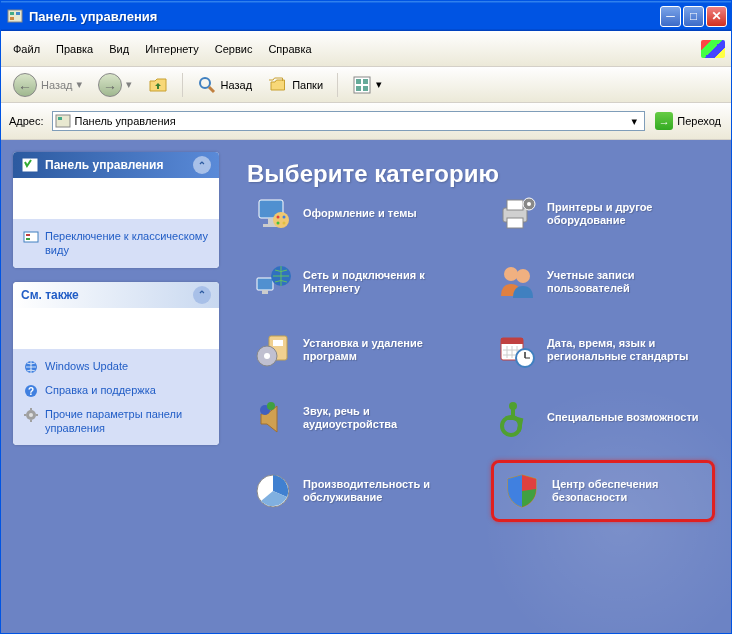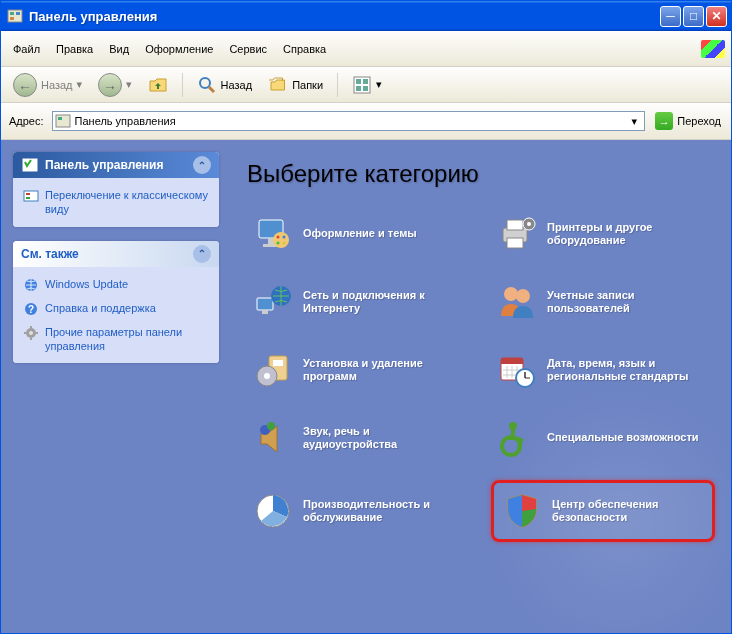--- a/index.html
+++ b/index.html
@@ -28,27 +28,27 @@
 .addrfield .dd { width:16px; text-align:center; color:#000; cursor:pointer; }
 .gobtn { height:20px; display:flex; align-items:center; gap:4px; padding:0 6px; cursor:pointer; }
 .gobtn .sq { width:18px; height:18px; background:linear-gradient(to bottom,#6c4,#3a2); border-radius:3px; display:flex; align-items:center; justify-content:center; color:#fff; font-weight:bold; }
 .content { flex:1; display:flex; background: #6c83c4; overflow:hidden; }
 .sidebar { width: 230px; padding: 12px; display:flex; flex-direction:column; gap:14px; }
 .panel { background:#fff; border-radius:4px; overflow:hidden; box-shadow: 0 0 3px rgba(0,0,0,0.2); }
 .panel .hdr { height:26px; display:flex; align-items:center; padding:0 8px; font-weight:bold; font-size:12px; }
 .panel.p1 .hdr { background: linear-gradient(to right,#2c5aa0,#5a8ad8); color:#fff; }
 .panel.p2 .hdr { background: linear-gradient(to right,#fff,#c8d8f0); color:#215dc6; }
 .panel .hdr .chev { margin-left:auto; width:18px; height:18px; border-radius:50%; background:#a8c0e8; display:flex; align-items:center; justify-content:center; color:#2c5aa0; font-size:10px; cursor:pointer; }
-.panel .body { padding:10px; background: #d6dff7; }
+.panel .body { padding:10px; background: #d6dff7; margin-top: 41px; }
 .plink { display:flex; align-items:flex-start; gap:6px; color:#215dc6; cursor:pointer; margin-bottom:8px; line-height:1.3; }
 .plink:last-child { margin-bottom:0; }
 .plink svg, .plink .ico { width:16px; height:16px; flex-shrink:0; }
 .main { flex:1; padding: 20px 16px; position:relative; overflow:hidden; }
 .main::before { content:''; position:absolute; right:-30px; bottom:-30px; width:280px; height:280px; background: radial-gradient(circle, rgba(255,255,255,0.1), transparent 70%); transform: rotate(-10deg); }
-.main h1 { color:#000000; font-size:24px; font-weight:normal; margin-bottom:20px; text-shadow:1px 1px 2px rgba(0,0,0,0.2); }
+.main h1 { color:#ffffff; font-size:24px; font-weight:bold; text-shadow:1px 1px 2px rgba(0,0,0,0.2); }
 .catgrid { display:grid; grid-template-columns: 1fr 1fr; gap: 16px 20px; position:relative; }
 .cat { display:flex; align-items:center; gap:10px; cursor:pointer; padding:6px; border-radius:4px; }
 .cat .cicon { width:40px; height:40px; flex-shrink:0; display:flex; align-items:center; justify-content:center; }
 .cat .clabel { color:#fff; font-weight:bold; font-size:11px; text-shadow:1px 1px 1px rgba(0,0,0,0.2); line-height:1.2; }
 .cat.hl { border: 3px solid #e02020; border-radius: 8px; background: rgba(255,255,255,0.05); box-shadow: 0 0 4px rgba(224,32,32,0.5); padding: 8px; }
 </style>
 </head>
 <body>
 
 <div class="window">
@@ -64,21 +64,21 @@
       <div class="winbtn min">─</div>
       <div class="winbtn max">□</div>
       <div class="winbtn close">✕</div>
     </div>
   </div>
 
   <div class="menubar">
     <div class="mi">Файл</div>
     <div class="mi">Правка</div>
     <div class="mi">Вид</div>
-    <div class="mi">Оформление</div>
+    <div class="mi">Интернету</div>
     <div class="mi">Сервис</div>
     <div class="mi">Справка</div>
     <div class="flag"></div>
   </div>
 
   <div class="toolbar">
     <div class="tbtn">
       <div class="circ">←</div>
       <span>Назад</span>
       <span>▾</span>

